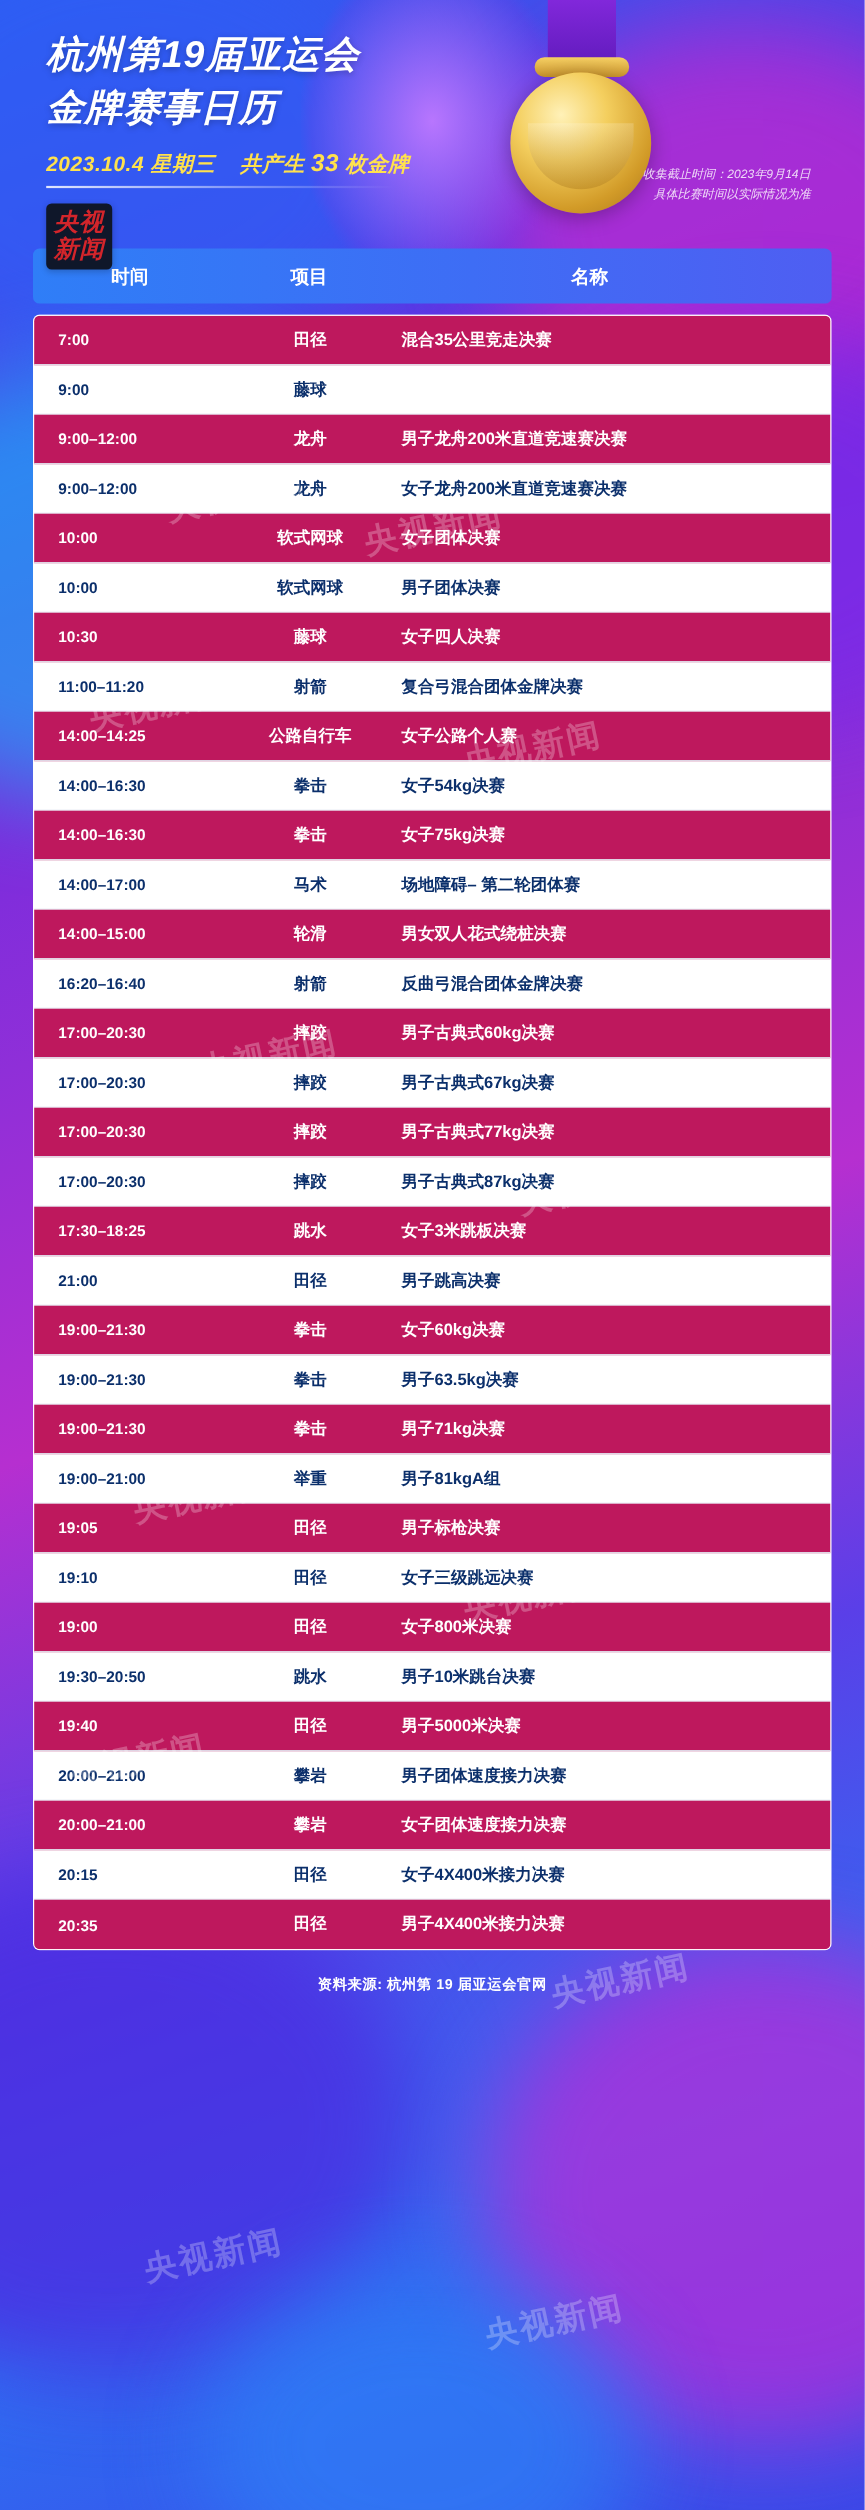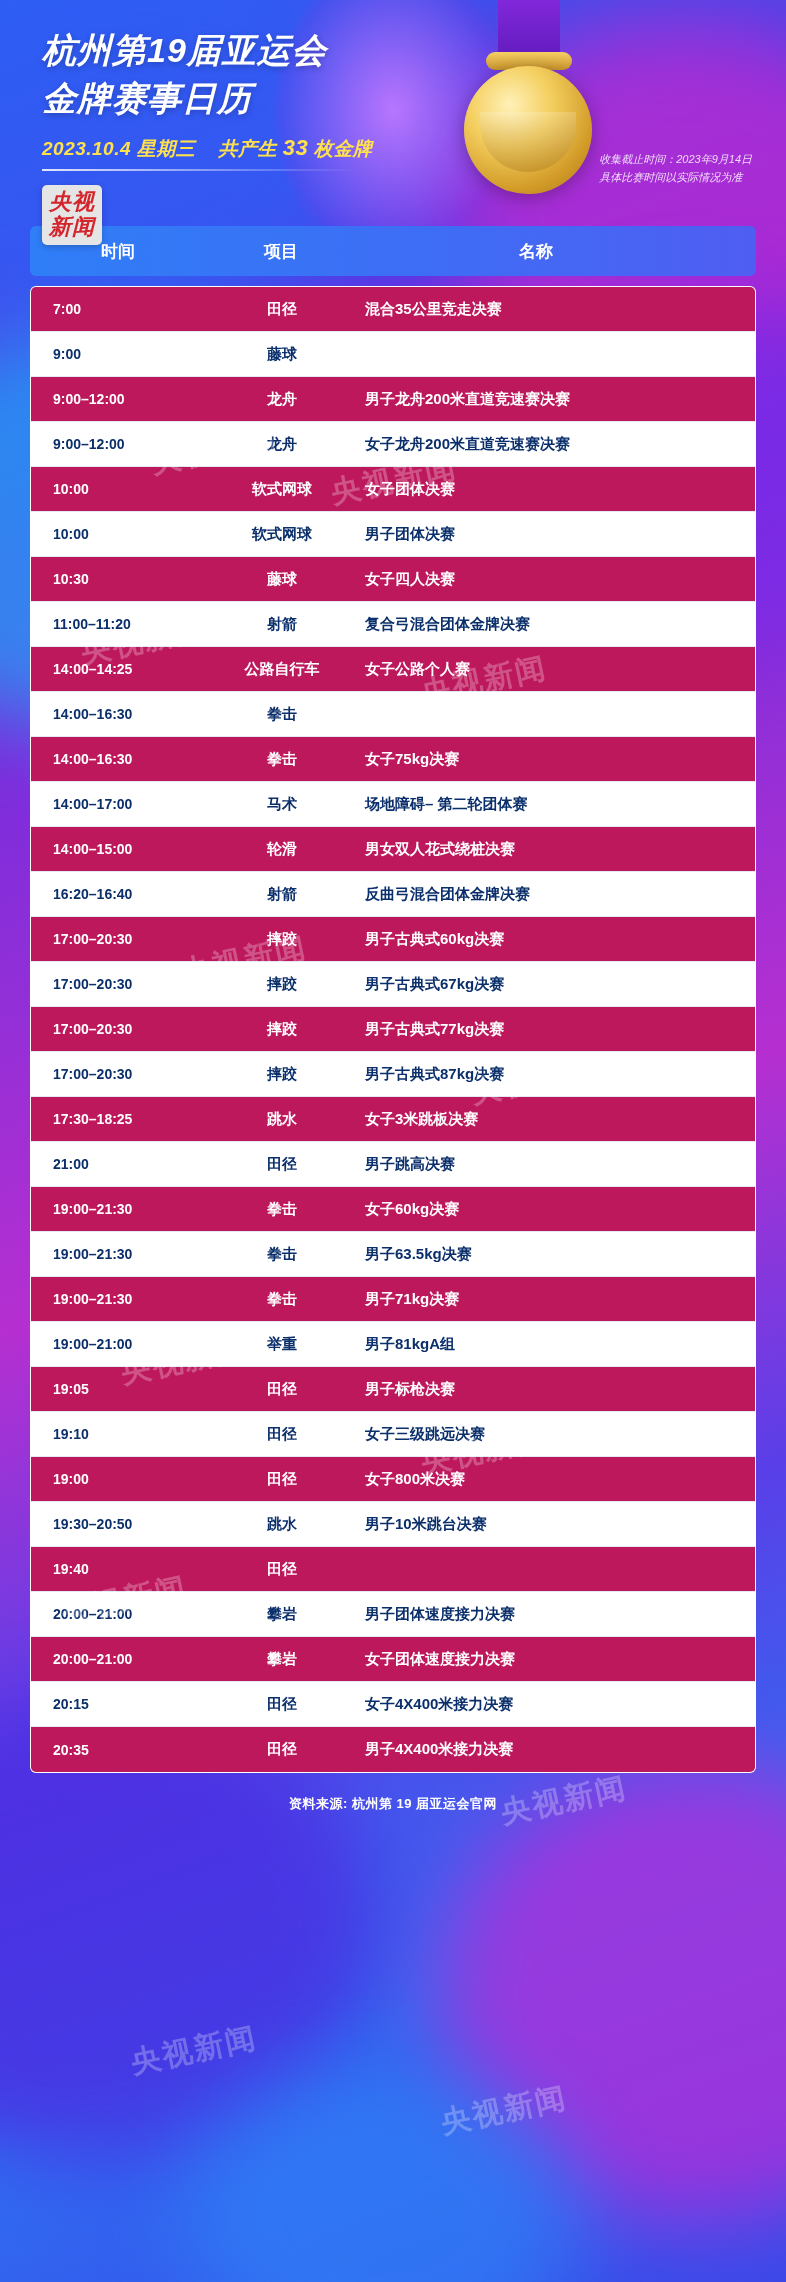--- a/index.html
+++ b/index.html
@@ -66,21 +66,21 @@
   .sub-underline {
     width: 316px;
     height: 2px;
     background: linear-gradient(90deg, rgba(255,255,255,.85), rgba(255,255,255,0));
     margin-top: 7px;
   }
   .logo {
     margin-top: 14px;
     width: 60px;
     height: 60px;
-    background: #e5e5e5;
+    background: #0f172a;
     border-radius: 5px;
     display: flex;
     flex-direction: column;
     align-items: center;
     justify-content: center;
     box-shadow: 0 2px 6px rgba(0,0,0,.2);
   }
   .logo span {
     color: #d3252b;
     font-size: 22px;
@@ -123,23 +123,23 @@
   .medal::after {
     content: "";
     position: absolute;
     left: 16px; top: 46px;
     width: 96px; height: 60px;
     border-radius: 0 0 48px 48px;
     background: linear-gradient(180deg, rgba(255,255,255,.18), rgba(160,110,20,.35));
   }
   .notice {
     position: absolute;
-    right: 34px;
+    right: 49px;
     top: 150px;
-    text-align: left;
+    text-align: right;
     color: rgba(255,255,255,.82);
     font-size: 11px;
     line-height: 1.65;
   }
 
   
   .table-head {
     margin: 8px 30px 0 30px;
     height: 50px;
     background: linear-gradient(90deg, #2f7ef7 0%, #3e6df5 55%, #4f5ef2 100%);
@@ -291,20 +291,21 @@
         <div class="cell event">复合弓混合团体金牌决赛</div>
       </div>
       <div class="row alt">
         <div class="cell time">14:00–14:25</div>
         <div class="cell sport">公路自行车</div>
         <div class="cell event">女子公路个人赛</div>
       </div>
       <div class="row">
         <div class="cell time">14:00–16:30</div>
         <div class="cell sport">拳击</div>
+        <div class="cell event">女子54kg决赛</div>
       </div>
       <div class="row alt">
         <div class="cell time">14:00–16:30</div>
         <div class="cell sport">拳击</div>
         <div class="cell event">女子75kg决赛</div>
       </div>
       <div class="row">
         <div class="cell time">14:00–17:00</div>
         <div class="cell sport">马术</div>
         <div class="cell event">场地障碍– 第二轮团体赛</div>
@@ -385,20 +386,21 @@
         <div class="cell event">女子800米决赛</div>
       </div>
       <div class="row">
         <div class="cell time">19:30–20:50</div>
         <div class="cell sport">跳水</div>
         <div class="cell event">男子10米跳台决赛</div>
       </div>
       <div class="row alt">
         <div class="cell time">19:40</div>
         <div class="cell sport">田径</div>
+        <div class="cell event">男子5000米决赛</div>
       </div>
       <div class="row">
         <div class="cell time">20:00–21:00</div>
         <div class="cell sport">攀岩</div>
         <div class="cell event">男子团体速度接力决赛</div>
       </div>
       <div class="row alt">
         <div class="cell time">20:00–21:00</div>
         <div class="cell sport">攀岩</div>
         <div class="cell event">女子团体速度接力决赛</div>

